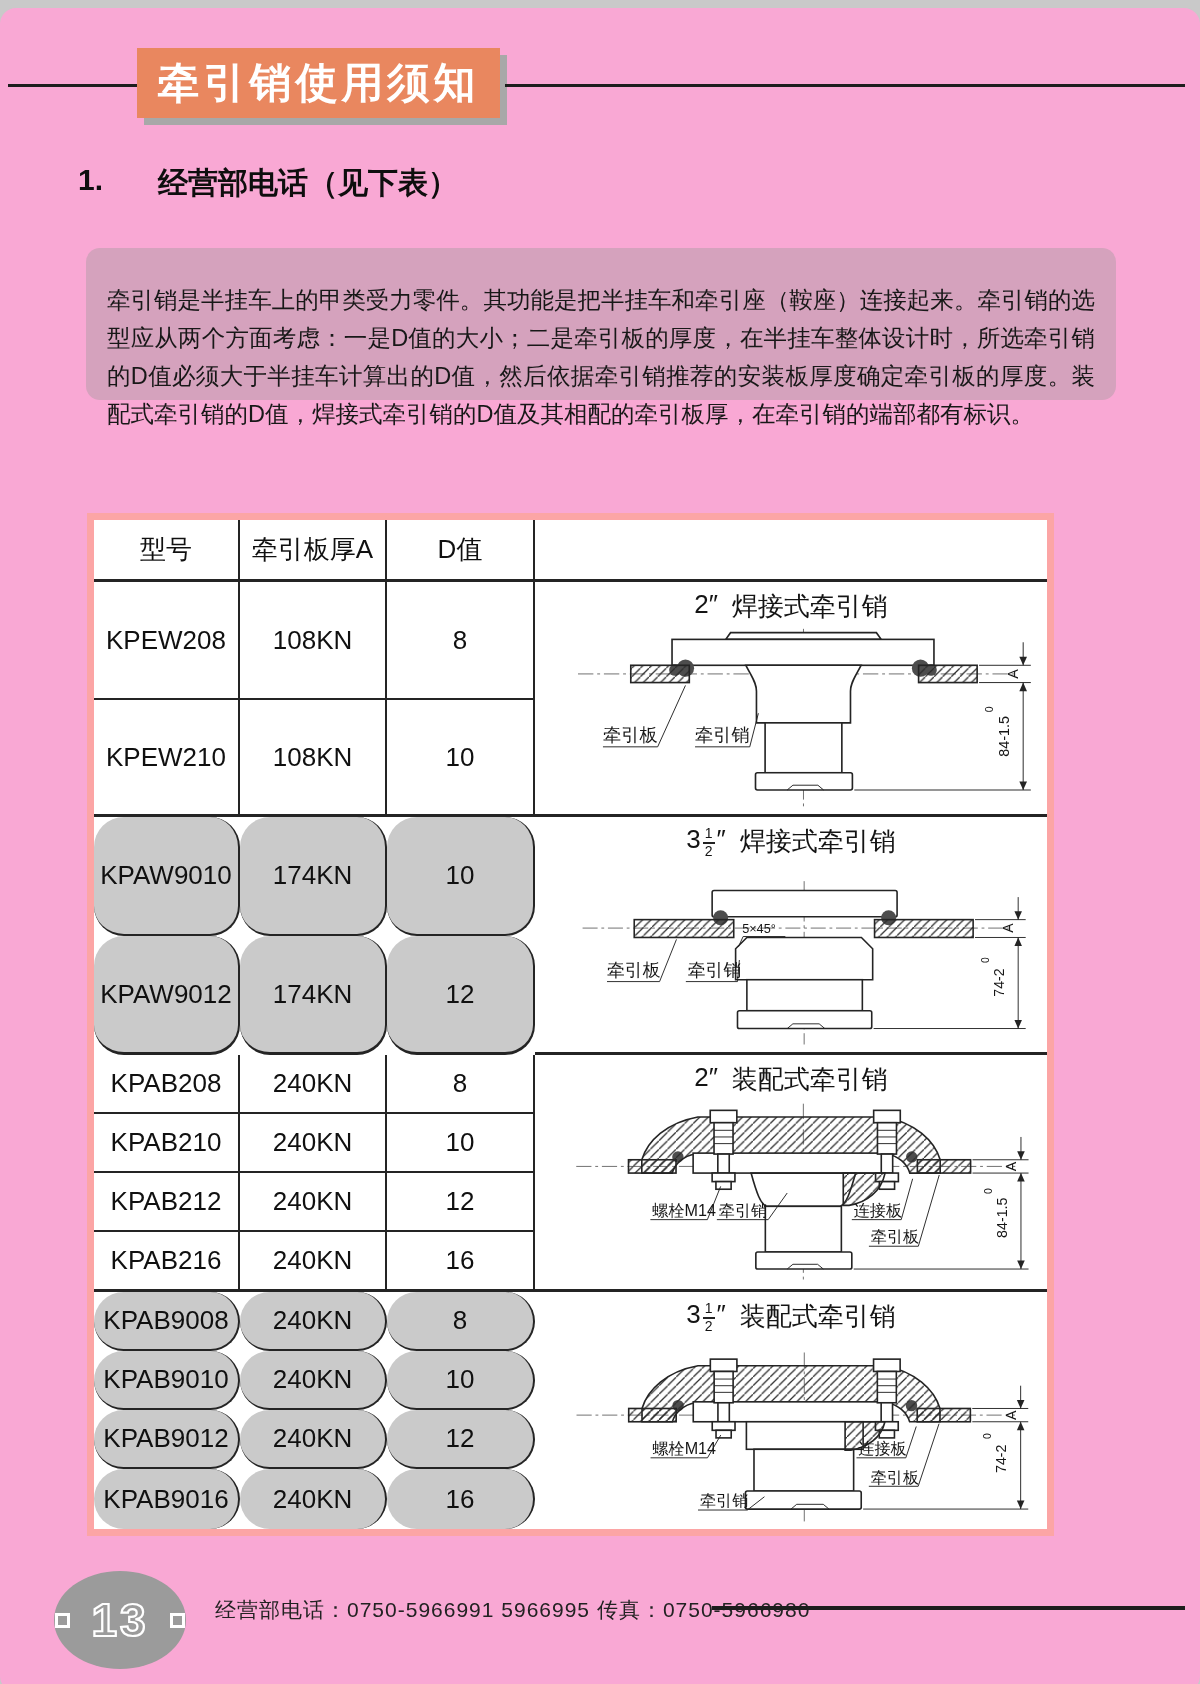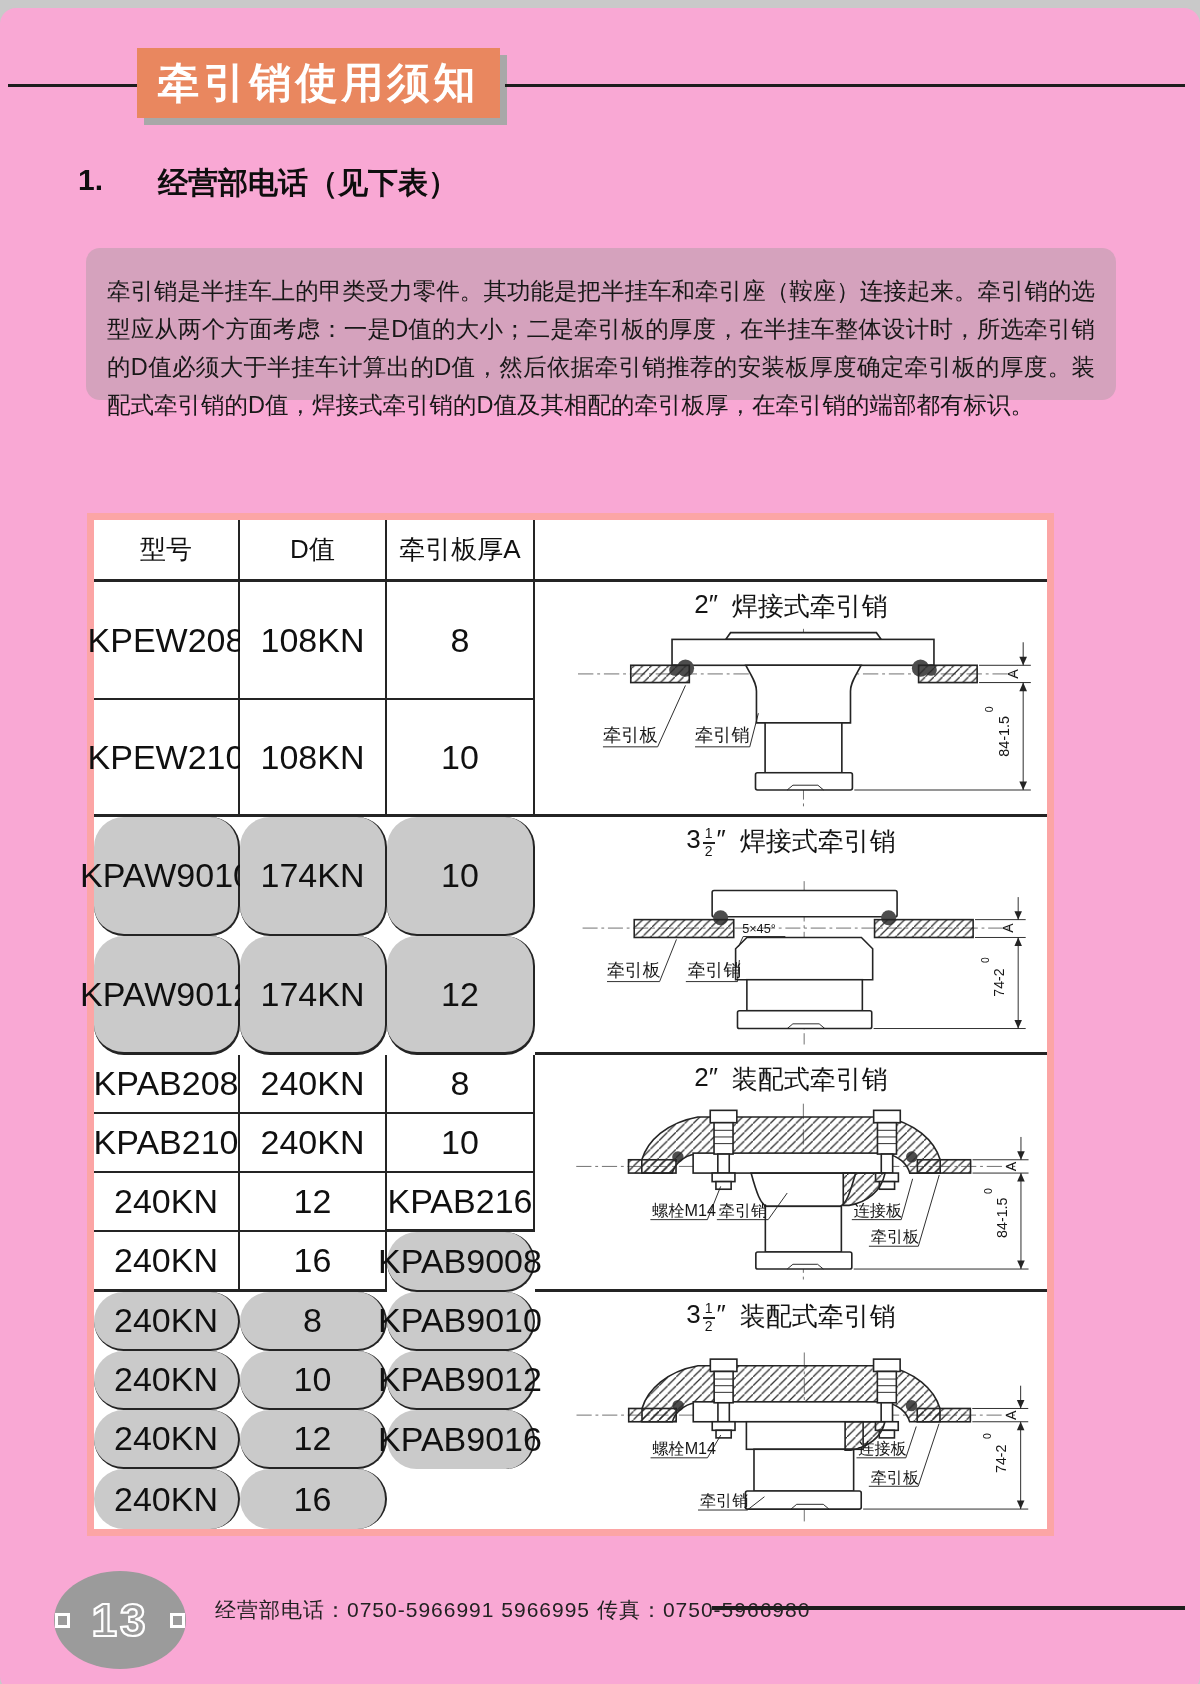--- a/index.html
+++ b/index.html
@@ -4,28 +4,28 @@
 <style>
   html,body{margin:0;padding:0;background:#c9c9c9;font-family:"Liberation Sans","DejaVu Sans",sans-serif;color:#111;}
   .page{position:relative;width:1200px;height:1684px;margin:8px auto;background:#f9a8d4;border-radius:16px;overflow:hidden;}
   .hline{position:absolute;height:3px;background:#1d1d1d;}
   .title-box{position:absolute;left:137px;top:40px;width:363px;height:70px;background:#E9875F;
              box-shadow:7px 7px 0 #a8a8a8;display:flex;align-items:center;justify-content:center;}
   .title-box span{font-size:42px;font-weight:bold;color:#ffffff;letter-spacing:4px;}
   .section-head{position:absolute;left:78px;top:155px;display:flex;font-size:30px;font-weight:bold;color:#0e0e0e;}
   .section-head .num{width:80px;}
   .intro{position:absolute;left:86px;top:240px;width:1030px;height:152px;background:#D5A2BD;border-radius:14px;
-         box-sizing:border-box;padding:24px 21px;font-size:23.5px;line-height:38px;color:#181818;text-align:justify;}
+         box-sizing:border-box;padding:33px 21px;font-size:23.5px;line-height:38px;color:#181818;text-align:justify;}
   
   .spec-table{position:absolute;left:87px;top:505px;display:grid;background:#ffffff;
               grid-template-columns:146px 147px 148px 512px;
               grid-template-rows:62px 118px 117px 119px 119px 59px 59px 59px 60px 59px 59px 59px 60px;
               border:7px solid #fca5a5;}
   .c{box-sizing:border-box;border-right:2px solid #242424;border-bottom:2px solid #242424;
-     display:flex;align-items:center;justify-content:center;font-size:34px;color:#101010;background:#fff;}
+     display:flex;align-items:center;justify-content:center;font-size:26px;color:#101010;background:#fff;}
   .c.head{font-size:26px;}
   .c.gray{background:#CACACA;border-radius:30px;}
   .c.bb3{border-bottom-width:3px;}
   .dgcell{box-sizing:border-box;border-bottom:3px solid #242424;background:#fff;
           display:flex;flex-direction:column;align-items:stretch;overflow:hidden;}
   .dgcell.last{border-bottom:none;}
   .dgtitle{display:flex;justify-content:center;align-items:flex-start;font-size:26px;color:#141414;padding-top:7px;}
   .dgtitle .gap{width:14px;}
   .frac{display:inline-flex;flex-direction:column;align-items:center;line-height:1.05;font-size:14px;margin:0 2px;transform:translateY(2px);}
   .frac .fn{border-bottom:2px solid #222;padding:0 2px 1px;}
@@ -74,22 +74,22 @@
     <span>经营部电话（见下表）</span>
   </div>
 
   <div class="intro">
     <span>牵引销是半挂车上的甲类受力零件。其功能是把半挂车和牵引座（鞍座）连接起来。牵引销的选型应从两个方面考虑：一是D值的大小；二是牵引板的厚度，在半挂车整体设计时，所选牵引销的D值必须大于半挂车计算出的D值，然后依据牵引销推荐的安装板厚度确定牵引板的厚度。装配式牵引销的D值，焊接式牵引销的D值及其相配的牵引板厚，在牵引销的端部都有标识。</span>
   </div>
 
   <div class="spec-table">
 
     <div class="c head bb3">型号</div>
+    <div class="c head bb3">牵引板厚A</div>
     <div class="c head bb3">D值</div>
-    <div class="c head bb3">牵引板厚A</div>
     <div class="c head bb3" style="border-right:none"></div>
 
     <div class="c">KPEW208</div>
     <div class="c">108KN</div>
     <div class="c">8</div>
 
     <div class="dgcell" style="grid-column:4;grid-row:2 / span 2;">
       <div class="dgtitle" style="height:36px">
         <span>2</span>
           <span>″</span>
@@ -258,20 +258,21 @@
           <text class="dim" transform="rotate(-90 479 126)" x="479" y="130" text-anchor="middle">84-1.5</text>
           <text class="dimS" transform="rotate(-90 479 126)" x="507" y="114" text-anchor="middle">0</text>
         </g>
       </svg>
     </div>
 
     <div class="c">KPAB210</div>
     <div class="c">240KN</div>
     <div class="c">10</div>
 
+    <div class="c">KPAB212</div>
     <div class="c">240KN</div>
     <div class="c">12</div>
 
     <div class="c bb3">KPAB216</div>
     <div class="c bb3">240KN</div>
     <div class="c bb3">16</div>
 
     <div class="c gray">KPAB9008</div>
     <div class="c gray">240KN</div>
     <div class="c gray">8</div>

